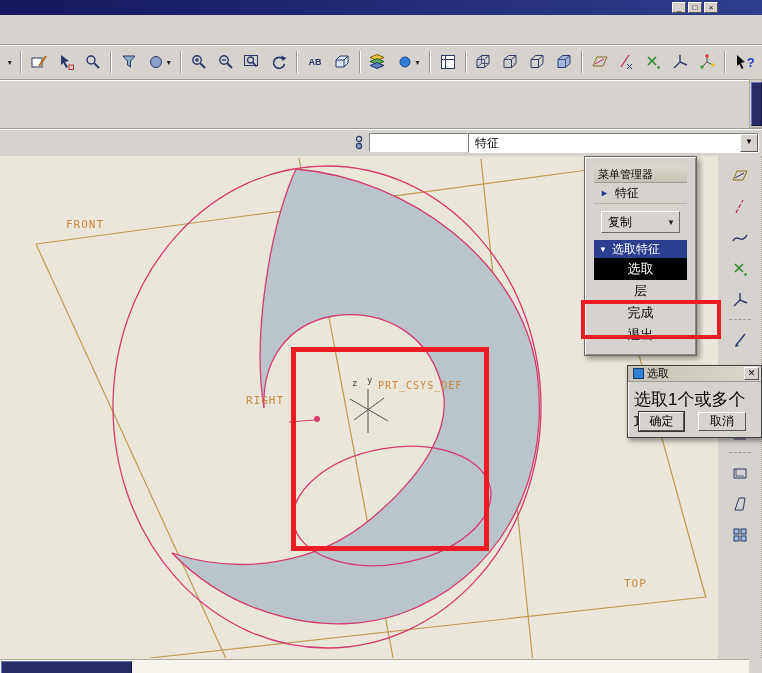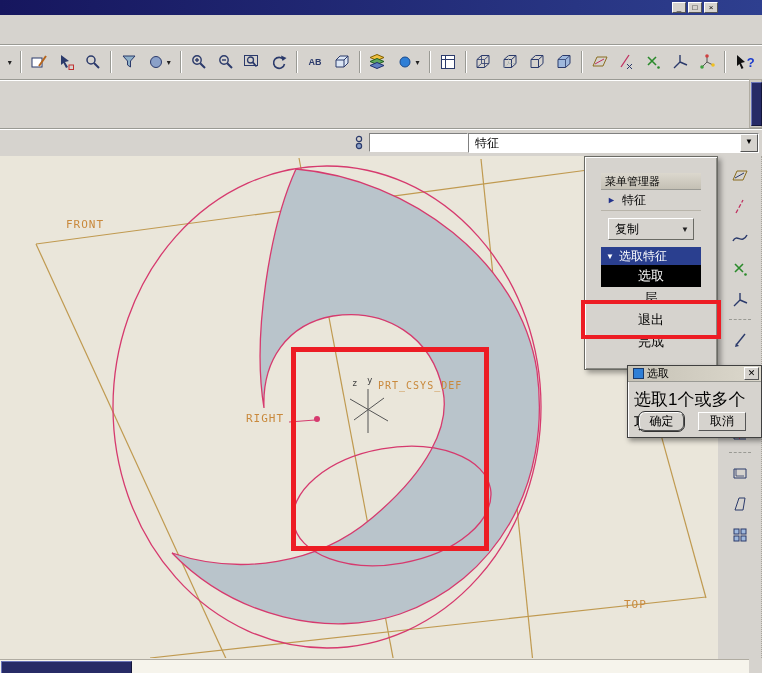--- a/index.html
+++ b/index.html
@@ -39,23 +39,23 @@
   .axlabel{position:absolute;font-family:"DejaVu Sans Mono",monospace;font-size:9px;color:#444;}
   
   .redbox{position:absolute;border:5px solid var(--annotation,#ed1c24);z-index:15;}
   .redbox.menu{border-width:4px;z-index:26;}
   
   .rtoolbar{position:absolute;left:718px;top:156px;width:44px;height:502px;background:#d6d3ce;
             border-right:1px dotted #a8a49c;display:flex;flex-direction:column;align-items:center;padding-top:6px;box-sizing:border-box;}
   .rbtn{width:26px;height:25px;display:flex;align-items:center;justify-content:center;margin-bottom:4px;border:1px solid transparent;}
   .rsep{width:22px;border-top:1px dashed #9a9a94;margin:2px 0 6px 0;}
   
-  .menu-manager{position:absolute;left:584px;top:156px;width:134px;background:#d6d3ce;z-index:20;
+  .menu-manager{position:absolute;left:584px;top:156px;width:113px;background:#d6d3ce;z-index:20;
                 border:1px solid #6a6a64;box-shadow:inset 1px 1px 0 #fff,inset -1px -1px 0 #8a8a84,3px 3px 5px rgba(0,0,0,.35);
-                padding:16px;box-sizing:border-box;}
+                padding:9px;box-sizing:border-box;}
   .mm-title{height:16px;line-height:16px;font-size:11px;padding-left:4px;
             background:linear-gradient(#dcd8ce,#c4c0b4);border-bottom:1px solid #9a9a94;}
   .mm-feature{height:20px;display:flex;align-items:center;gap:6px;padding-left:6px;border-bottom:1px solid #b8b4aa;}
   .mm-arrow-r{color:#22328c;font-size:9px;}
   .mm-copy{height:20px;display:flex;align-items:center;margin:7px;border:1px solid;border-color:#fff #6a6a64 #6a6a64 #fff;}
   .mm-copy span.lbl{flex:1;padding-left:6px;}
   .mm-copy span.dd{font-size:8px;padding-right:4px;color:#222;}
   .mm-section{height:18px;display:flex;align-items:center;gap:5px;padding-left:5px;
               background:var(--menu-header,#2a3f8f);color:#fff;font-size:12px;}
   .mm-section .dd{font-size:8px;color:#fff;}
@@ -66,21 +66,21 @@
           border:1px solid #404040;box-shadow:inset 1px 1px 0 #fff,2px 3px 5px rgba(0,0,0,.4);box-sizing:border-box;}
   .dlg-title{height:15px;display:flex;align-items:center;background:linear-gradient(90deg,#c6c2b6,#dcd8cc);
              border-bottom:1px solid #9a9a94;padding:0 2px;}
   .dlg-ico{width:9px;height:9px;background:#2f7fd6;border:1px solid #1a3a6c;margin:0 3px;}
   .dlg-title-text{flex:1;font-size:11px;}
   .dlg-close{width:15px;height:13px;background:#d6d3ce;border:1px solid;border-color:#fff #555 #555 #fff;
              font-size:9px;line-height:11px;text-align:center;padding:0;}
   .dlg-msg{position:absolute;left:6px;top:22px;font-size:17px;}
   .dlg-btn{position:absolute;top:46px;height:19px;background:#d6d3ce;border:1px solid;border-color:#fff #555 #555 #fff;
            font-size:12px;text-align:center;padding:0;font-family:"Liberation Sans",sans-serif;}
-  .dlg-ok{left:11px;width:45px;outline:1px solid #333;border-radius:6px;}
+  .dlg-ok{left:11px;width:45px;outline:1px solid #333;}
   .dlg-cancel{left:70px;width:48px;}
   
   .vscroll{position:absolute;left:749px;top:79px;width:13px;height:49px;background:#cfccc3;border:1px solid #b0aca2;box-sizing:border-box;}
   .vthumb{position:absolute;left:1px;top:2px;width:9px;height:42px;background:var(--scroll-thumb,#272b66);
           border:1px solid;border-color:#6a74b8 #14163a #14163a #6a74b8;}
   .hscroll{position:absolute;left:0;top:659px;width:762px;height:14px;background:#f6f4ec;border-top:1px solid #b0aca2;box-sizing:border-box;}
   .hthumb{position:absolute;left:1px;top:1px;width:129px;height:11px;background:var(--scroll-thumb,#272b66);
           border:1px solid;border-color:#6a74b8 #14163a #14163a #6a74b8;}
   .corner{position:absolute;left:749px;top:659px;width:13px;height:14px;background:#d6d3ce;}
   svg{display:block;}
@@ -296,22 +296,22 @@
       <ellipse cx="392" cy="350" rx="100" ry="58" transform="rotate(-10 392 350)" fill="none" stroke="var(--spiral-stroke,#d63a6e)" stroke-width="1.3"></ellipse>
       <line x1="289" y1="266" x2="315" y2="264" stroke="var(--spiral-stroke,#d63a6e)" stroke-width="1"></line>
       <circle cx="317" cy="263" r="3" fill="var(--spiral-stroke,#d63a6e)"></circle>
       <g stroke="#555" stroke-width="1" fill="none">
         <line x1="368" y1="233" x2="368" y2="277"></line>
         <line x1="350" y1="243" x2="388" y2="265"></line>
         <line x1="354" y1="264" x2="384" y2="242"></line>
       </g>
     </svg>
     <div class="mlabel" style="left:66px;top:62px">FRONT</div>
-    <div class="mlabel" style="left:246px;top:256px">RIGHT</div>
-    <div class="mlabel" style="left:624px;top:442px">TOP</div>
+    <div class="mlabel" style="left:246px;top:238px">RIGHT</div>
+    <div class="mlabel" style="left:624px;top:421px">TOP</div>
     <div class="mlabel" style="left:378px;top:224px;font-size:10px">PRT_CSYS_DEF</div>
     <div class="axlabel" style="left:352px;top:222px">z</div>
     <div class="axlabel" style="left:367px;top:219px">y</div>
   </div>
 
   <div class="rtoolbar">
     <div class="rbtn">
         <svg width="18" height="18" viewBox="0 0 18 18">
           <path d="M2,13 L6,4 L16,4 L12,13 Z" fill="none" stroke="#8a6d1e"></path>
           <line x1="4" y1="11" x2="13" y2="6" stroke="#2b3a6b"></line>
@@ -394,22 +394,22 @@
     <div class="mm-copy">
       <span class="lbl">复制</span>
       <span class="dd">▼</span>
     </div>
     <div class="mm-section">
       <span class="dd">▼</span>
       <span>选取特征</span>
     </div>
     <div class="mm-item selected">选取</div>
     <div class="mm-item">层</div>
+    <div class="mm-item">完成</div>
     <div class="mm-item">退出</div>
-    <div class="mm-item">完成</div>
   </div>
 
   <div class="redbox menu" style="left:581px;top:300px;width:132px;height:31px"></div>
   <div class="redbox" style="left:291px;top:347px;width:188px;height:194px"></div>
 
   <div class="dialog">
     <div class="dlg-title">
       <span class="dlg-ico"></span>
       <span class="dlg-title-text">选取</span>
       <button class="dlg-close">✕</button>

